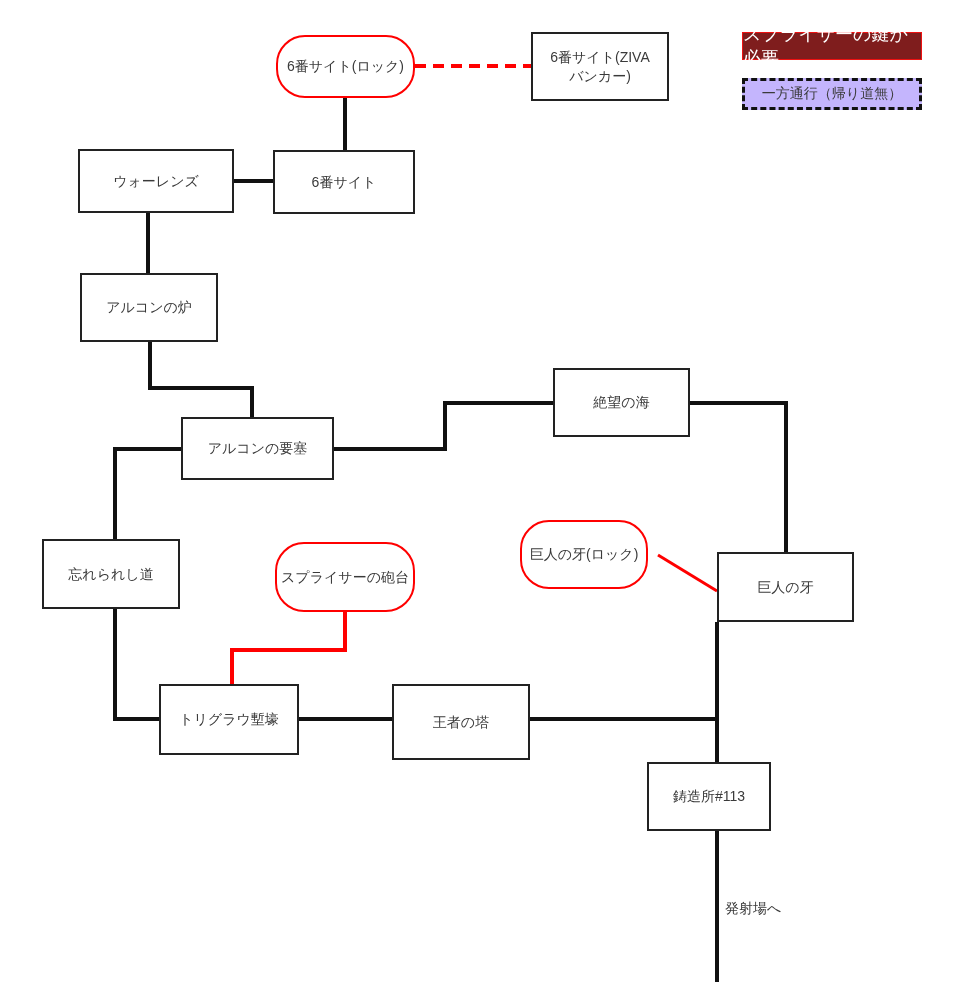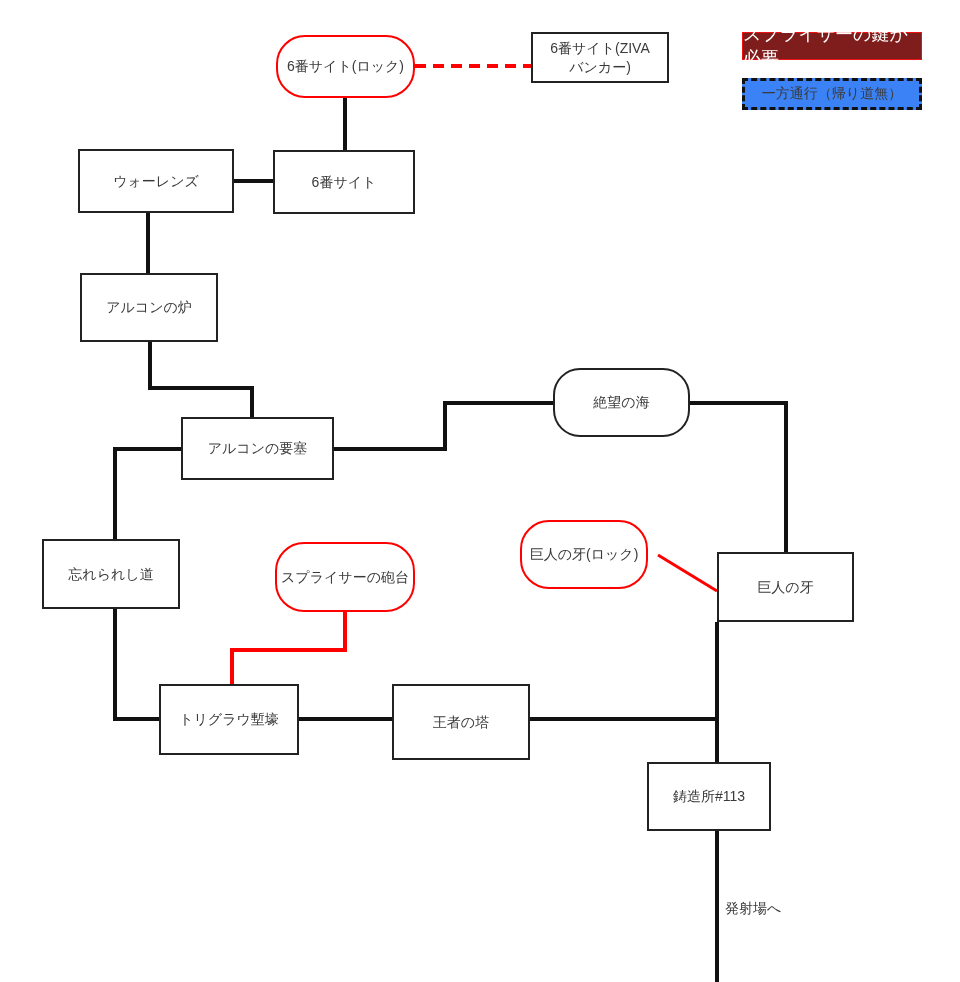--- a/index.html
+++ b/index.html
@@ -52,21 +52,21 @@
     color: #ffffff;
     font-size: 18px;
     display: flex;
     align-items: center;
     justify-content: center;
     z-index: 3;
   }
   .legend-oneway {
     position: absolute;
     box-sizing: border-box;
-    background: #3b82f6;
+    background: #c4b5fd;
     border: 3px dashed #111111;
     color: #3a3a3a;
     font-size: 14px;
     display: flex;
     align-items: center;
     justify-content: center;
     z-index: 3;
   }
   .exit-label {
     position: absolute;
@@ -95,33 +95,33 @@
       <polyline points="345,612 345,650 232,650 232,684" fill="none" stroke="#ff0000" stroke-width="4"></polyline>
       <polyline points="299,719 392,719" fill="none" stroke="#111111" stroke-width="4"></polyline>
       <polyline points="530,719 717,719 717,762" fill="none" stroke="#111111" stroke-width="4"></polyline>
       <polyline points="717,622 717,762" fill="none" stroke="#111111" stroke-width="4"></polyline>
       <polyline points="717,831 717,982" fill="none" stroke="#111111" stroke-width="4"></polyline>
     </svg>
   <div id="node-layer">
       <div class="node locked" style="left: 276px; top: 35px; width: 139px; height: 63px;">
         <span>6番サイト(ロック)</span>
       </div>
-      <div class="node" style="left: 531px; top: 32px; width: 138px; height: 51px; justify-content: center;">
+      <div class="node" style="left: 531px; top: 32px; width: 138px; height: 69px; justify-content: center;">
         <span>6番サイト(ZIVA<br>バンカー)</span>
       </div>
       <div class="node" style="left: 78px; top: 149px; width: 156px; height: 64px;">
         <span>ウォーレンズ</span>
       </div>
       <div class="node" style="left: 273px; top: 150px; width: 142px; height: 64px;">
         <span>6番サイト</span>
       </div>
       <div class="node" style="left: 80px; top: 273px; width: 138px; height: 69px;">
         <span>アルコンの炉</span>
       </div>
-      <div class="node" style="left: 553px; top: 368px; width: 137px; height: 69px; border-radius: 27px;">
+      <div class="node" style="left: 553px; top: 368px; width: 137px; height: 69px;">
         <span>絶望の海</span>
       </div>
       <div class="node" style="left: 181px; top: 417px; width: 153px; height: 63px;">
         <span>アルコンの要塞</span>
       </div>
       <div class="node" style="left: 42px; top: 539px; width: 138px; height: 70px;">
         <span>忘れられし道</span>
       </div>
       <div class="node locked" style="left: 275px; top: 542px; width: 140px; height: 70px;">
         <span>スプライサーの砲台</span>

